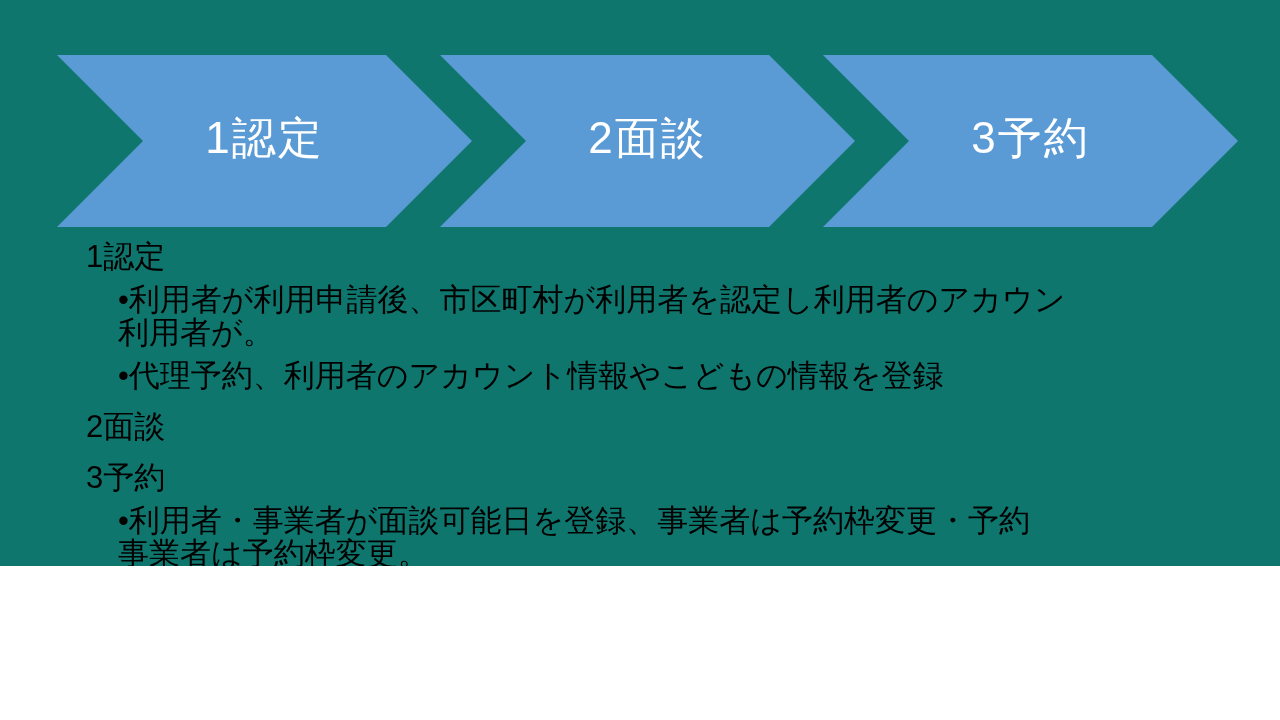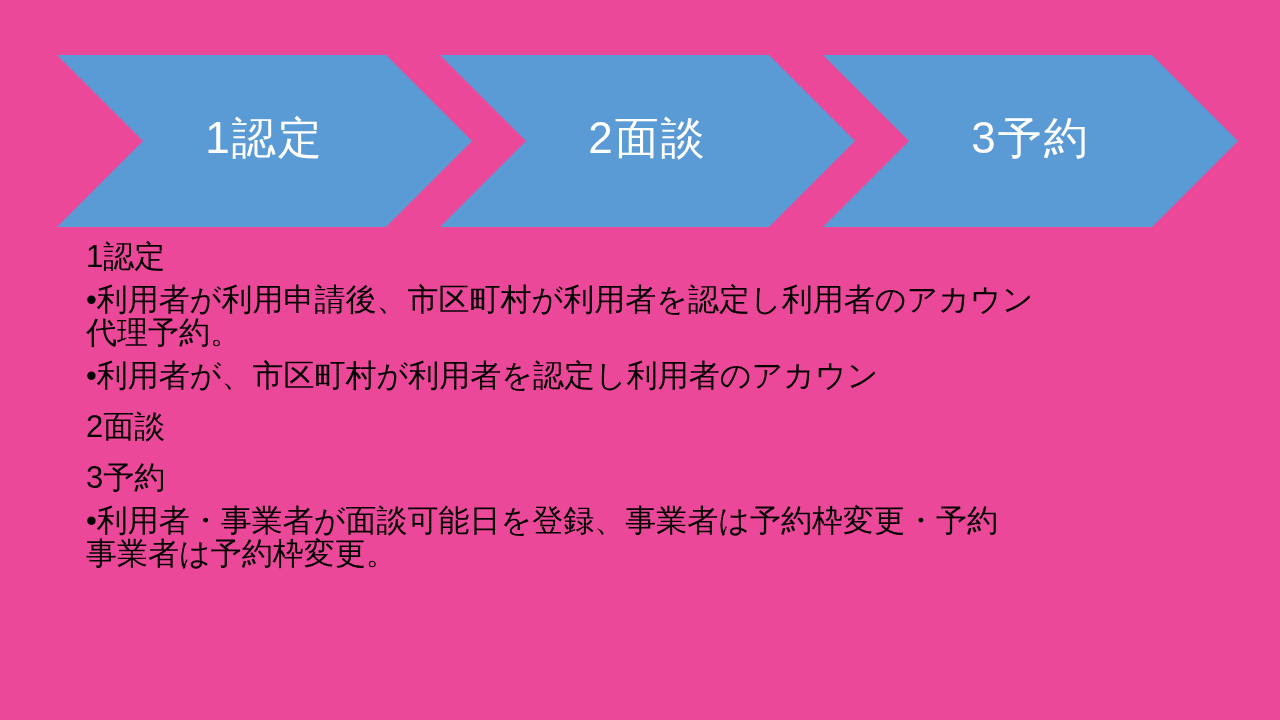--- a/index.html
+++ b/index.html
@@ -4,22 +4,22 @@
 <style>
   html, body {
     margin: 0;
     padding: 0;
     background: #ffffff;
     font-family: "Liberation Sans", "DejaVu Sans", sans-serif;
   }
   .slide {
     position: relative;
     width: 1280px;
-    height: 720px;
-    background: #ec4899;
+    height: 566px;
+    background: #0f766e;
     overflow: hidden;
   }
   
   .chevron {
     position: absolute;
     top: 55px;
     width: 415px;
     height: 172px;
     background: var(--chevron-color, #5B9BD5);
     display: flex;
@@ -46,21 +46,21 @@
     color: #000000;
     font-size: 31px;
     line-height: 33px;
   }
   .text-block p {
     margin: 0;
     padding: 0;
   }
   .text-block .heading   { margin-top: 18px; }
   .text-block .heading.first { margin-top: 0; }
-  .text-block .bullet    { margin-top: 10px; }
+  .text-block .bullet    { margin-top: 10px; margin-left: 32px; }
   .text-block .bullet.tight { margin-top: 0; }
 </style>
 </head>
 <body>
 
 <div class="slide">
 
   <div>
     <div class="chevron c1" style="background: rgb(91, 155, 213);">
       <span class="label">1認定</span>
@@ -69,22 +69,22 @@
       <span class="label">2面談</span>
     </div>
     <div class="chevron c3" style="background: rgb(91, 155, 213);">
       <span class="label">3予約</span>
     </div>
   </div>
 
   <div class="text-block">
 
     <p class="heading first">1認定</p>
-    <p class="bullet"><span>•利用者が利用申請後、市区町村が利用者を認定し利用者のアカウン</span><br><span>代理予約。</span></p>
-    <p class="bullet"><span>•利用者が、市区町村が利用者を認定し利用者のアカウン</span></p>
+    <p class="bullet"><span>•利用者が利用申請後、市区町村が利用者を認定し利用者のアカウン</span><br><span>利用者が。</span></p>
+    <p class="bullet"><span>•代理予約、利用者のアカウント情報やこどもの情報を登録</span></p>
 
     <p class="heading">2面談</p>
 
     <p class="heading">3予約</p>
     <p class="bullet"><span>•利用者・事業者が面談可能日を登録、事業者は予約枠変更・予約</span><br><span>事業者は予約枠変更。</span></p>
 
   </div>
 </div>
 
 </body></html>

